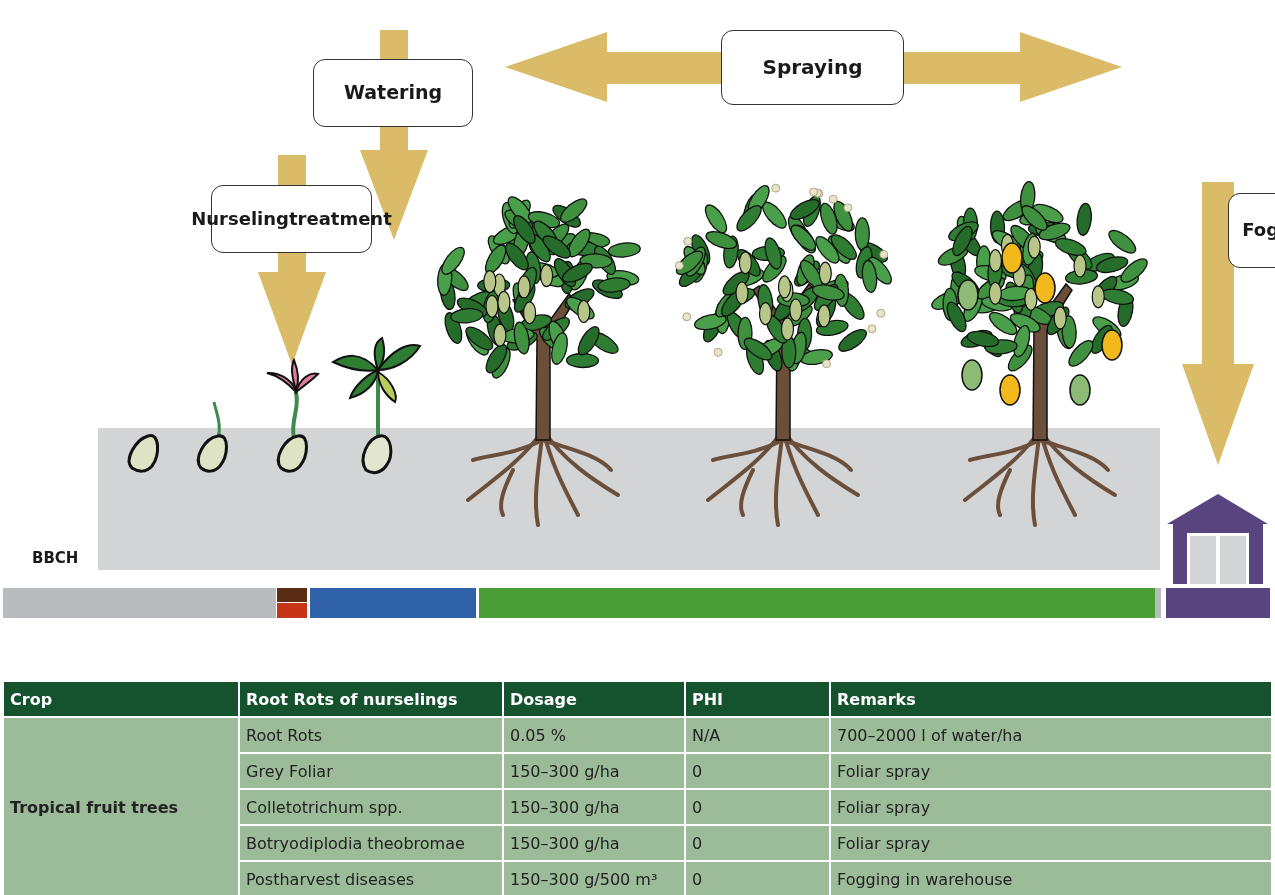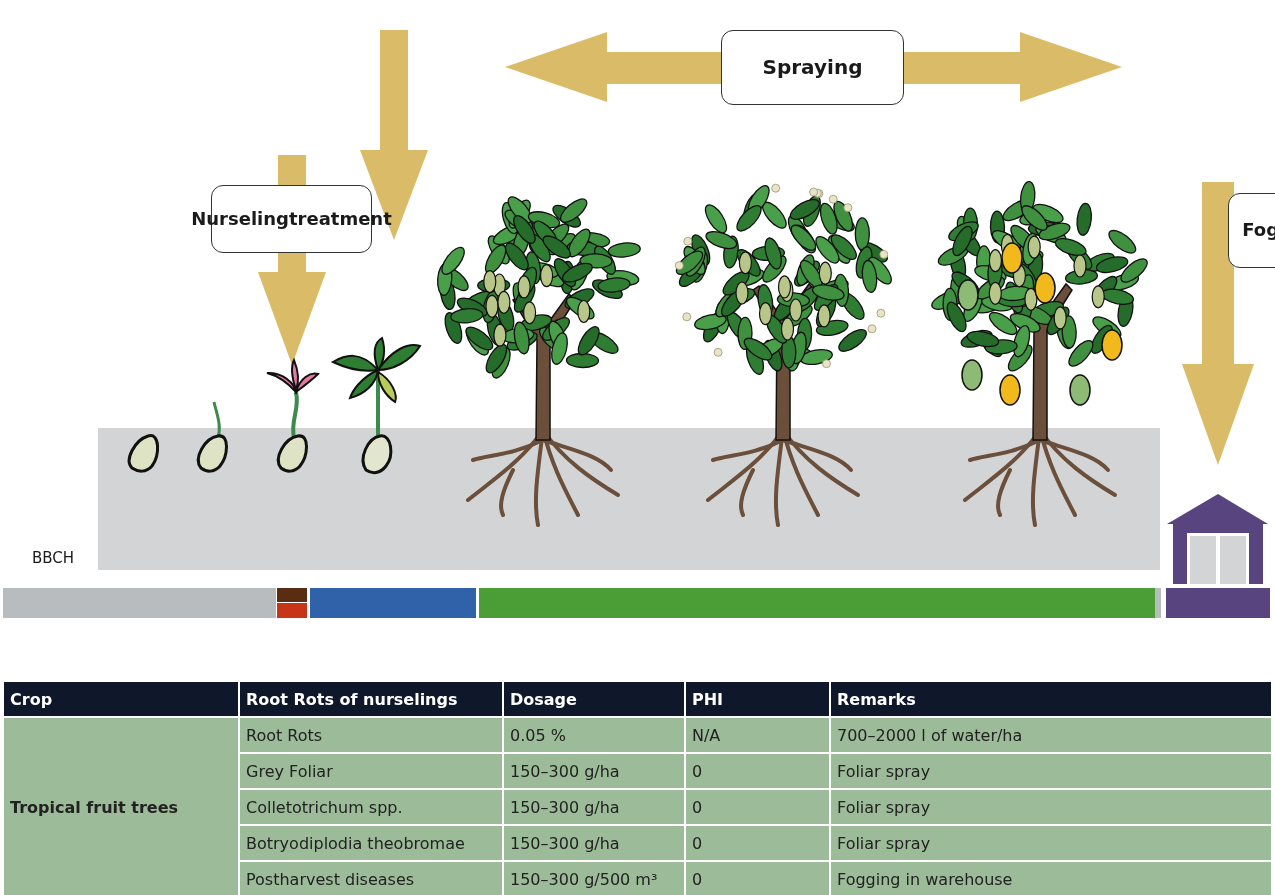--- a/index.html
+++ b/index.html
@@ -1,21 +1,21 @@
 <!DOCTYPE html>
 <html><head>
 <meta charset="utf-8">
 <style>
   html, body { margin: 0; padding: 0; background: #ffffff; }
   body { width: 1275px; height: 895px; position: relative; overflow: hidden; font-family: "DejaVu Sans", sans-serif; }
   #diagram { position: absolute; left: 0; top: 0; width: 1275px; height: 640px; }
   .label-box { position: absolute; background: #fff; border: 1.5px solid #333; border-radius: 12px; display: flex; align-items: center; justify-content: center; font-weight: bold; color: #1a1a1a; font-family: "DejaVu Sans", sans-serif; line-height: 1.15; }
-  .bbch { position: absolute; left: 32px; top: 549px; font-weight: normal; font-size: 15px; color: #1a1a1a; }
+  .bbch { position: absolute; left: 32px; top: 549px; font-weight: bold; font-size: 15px; color: #1a1a1a; }
   table.pp { position: absolute; left: 2px; top: 680px; width: 1271px; border-collapse: separate; border-spacing: 2px; font-family: "DejaVu Sans", sans-serif; font-size: 16px; color: #222; }
-  table.pp th { background: #0f172a; color: #fff; text-align: left; font-weight: bold; padding: 6px 6px; height: 22px; font-size: 16px; }
+  table.pp th { background: #14532d; color: #fff; text-align: left; font-weight: bold; padding: 6px 6px; height: 22px; font-size: 16px; }
   table.pp td { background: #9cbb98; padding: 6px 6px; height: 22px; }
   table.pp td.crop { font-weight: bold; }
   .it { }
 </style>
 </head>
 <body>
 
 <div id="diagram">
   <svg width="1275" height="640" viewBox="0 0 1275 640" xmlns="http://www.w3.org/2000/svg">
 
@@ -369,20 +369,21 @@
     <g>
       <rect x="3" y="588" width="273" height="30" fill="#b9bcbf"></rect>
       <rect x="277" y="588" width="30" height="14" fill="#5a2d12"></rect>
       <rect x="277" y="603" width="30" height="15" fill="#c53516"></rect>
       <rect x="310" y="588" width="166" height="30" fill="#2f62a8"></rect>
       <rect x="479" y="588" width="676" height="30" fill="#4b9d35"></rect>
       <rect x="1155" y="588" width="6" height="30" fill="#b9bcbf"></rect>
     </g>
   </svg>
 
+  <div class="label-box" style="left:313px;top:59px;width:158px;height:66px;font-size:19px;">Watering</div>
   <div class="label-box" style="left:721px;top:30px;width:181px;height:73px;font-size:20px;">Spraying</div>
   <div class="label-box" style="left:211px;top:185px;width:159px;height:66px;font-size:18px;">
     <span>Nurseling</span>
     <span>treatment</span>
   </div>
   <div class="label-box" style="left:1228px;top:193px;width:108px;height:73px;font-size:18px;">Fogging</div>
   <div class="bbch">BBCH</div>
 </div>
 
 <table class="pp">

